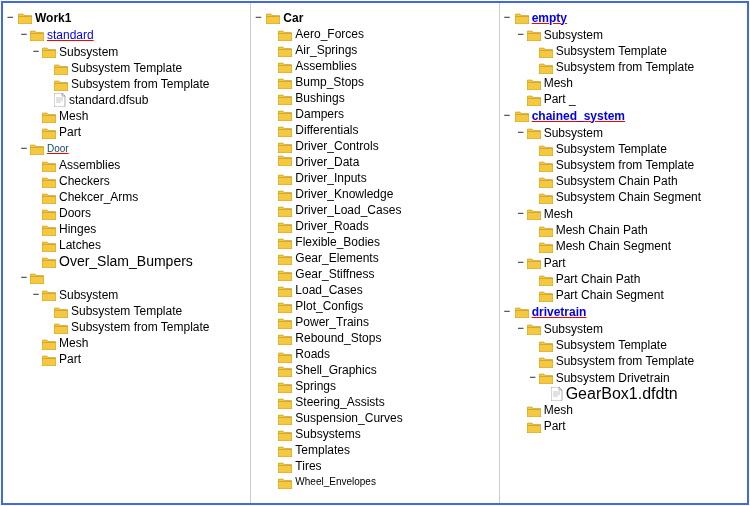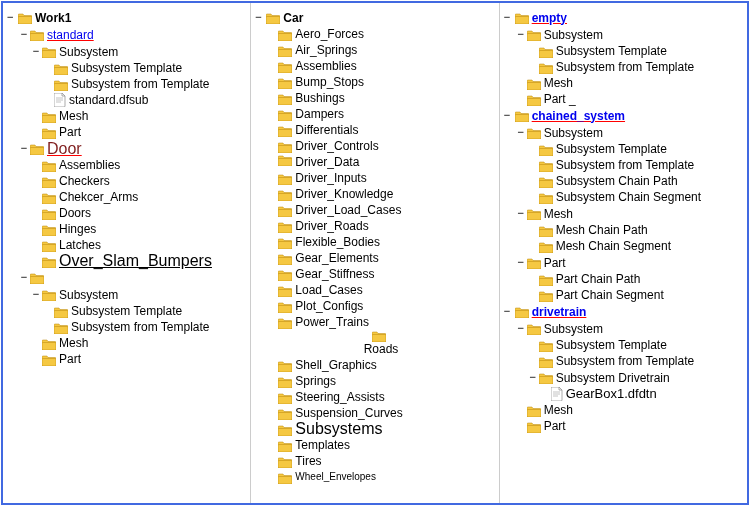--- a/index.html
+++ b/index.html
@@ -125,21 +125,21 @@
               </div>
             </div>
           </div>
           <div>
             <div style="display: flex; align-items: center; padding-left: 0px; line-height: 16px; cursor: default; white-space: nowrap;">
               <span style="display: inline-block; width: 10px; flex-shrink: 0; margin-right: 1px; font-size: 9px; text-align: center;"><span style="font-size:11px;color:#555;font-weight:bold;">−</span></span>
               <span style="display: inline-block; margin-right: 3px; flex-shrink: 0; vertical-align: middle; width: 14px; height: 11px;"><svg viewBox="0 0 14 11" xmlns="http://www.w3.org/2000/svg">
     <path d="M0 2 Q0 1 1 1 L5 1 L6 2.5 L13 2.5 Q14 2.5 14 3.5 L14 10 Q14 11 13 11 L1 11 Q0 11 0 10 Z" fill="#f5c842" stroke="#b8860b" stroke-width="0.5"></path>
     <rect x="0" y="3.5" width="14" height="7.5" rx="1" fill="#f5c842" stroke="#b8860b" stroke-width="0.5"></rect>
   </svg></span>
-              <span style="font-size: 16px; vertical-align: middle; text-decoration: underline red; color: #7f1d1d;">Door</span>
+              <span style="font-size: 10px; vertical-align: middle; text-decoration: underline red; color: #0c4a6e;">Door</span>
             </div>
             <div style="margin-left: 12px;">
               <div>
                 <div style="display: flex; align-items: center; padding-left: 0px; line-height: 16px; cursor: default; white-space: nowrap;">
                   <span style="display: inline-block; width: 10px; flex-shrink: 0; margin-right: 1px; font-size: 9px; text-align: center;"></span>
                   <span style="display: inline-block; margin-right: 3px; flex-shrink: 0; vertical-align: middle; width: 14px; height: 11px;"><svg viewBox="0 0 14 11" xmlns="http://www.w3.org/2000/svg">
     <path d="M0 2 Q0 1 1 1 L5 1 L6 2.5 L13 2.5 Q14 2.5 14 3.5 L14 10 Q14 11 13 11 L1 11 Q0 11 0 10 Z" fill="#f5c842" stroke="#b8860b" stroke-width="0.5"></path>
     <rect x="0" y="3.5" width="14" height="7.5" rx="1" fill="#f5c842" stroke="#b8860b" stroke-width="0.5"></rect>
   </svg></span>
                   <span style="font-size: 12px; vertical-align: middle;">Assemblies</span>
@@ -195,21 +195,21 @@
                   <span style="font-size: 12px; vertical-align: middle;">Latches</span>
                 </div>
               </div>
               <div>
                 <div style="display: flex; align-items: center; padding-left: 0px; line-height: 16px; cursor: default; white-space: nowrap;">
                   <span style="display: inline-block; width: 10px; flex-shrink: 0; margin-right: 1px; font-size: 9px; text-align: center;"></span>
                   <span style="display: inline-block; margin-right: 3px; flex-shrink: 0; vertical-align: middle; width: 14px; height: 11px;"><svg viewBox="0 0 14 11" xmlns="http://www.w3.org/2000/svg">
     <path d="M0 2 Q0 1 1 1 L5 1 L6 2.5 L13 2.5 Q14 2.5 14 3.5 L14 10 Q14 11 13 11 L1 11 Q0 11 0 10 Z" fill="#f5c842" stroke="#b8860b" stroke-width="0.5"></path>
     <rect x="0" y="3.5" width="14" height="7.5" rx="1" fill="#f5c842" stroke="#b8860b" stroke-width="0.5"></rect>
   </svg></span>
-                  <span style="font-size: 16px; vertical-align: middle; text-decoration: underline;">Over_Slam_Bumpers</span>
+                  <span style="font-size: 14px; vertical-align: middle;">Over_Slam_Bumpers</span>
                 </div>
               </div>
             </div>
           </div>
           <div>
             <div style="display: flex; align-items: center; padding-left: 0px; line-height: 16px; cursor: default; white-space: nowrap;">
               <span style="display: inline-block; width: 10px; flex-shrink: 0; margin-right: 1px; font-size: 9px; text-align: center;"><span style="font-size:11px;color:#555;font-weight:bold;">−</span></span>
               <span style="display: inline-block; margin-right: 3px; flex-shrink: 0; vertical-align: middle; width: 14px; height: 11px;"><svg viewBox="0 0 14 11" xmlns="http://www.w3.org/2000/svg">
     <path d="M0 2 Q0 1 1 1 L5 1 L6 2.5 L13 2.5 Q14 2.5 14 3.5 L14 10 Q14 11 13 11 L1 11 Q0 11 0 10 Z" fill="#f5c842" stroke="#b8860b" stroke-width="0.5"></path>
     <rect x="0" y="3.5" width="14" height="7.5" rx="1" fill="#f5c842" stroke="#b8860b" stroke-width="0.5"></rect>
@@ -468,21 +468,31 @@
             <div style="display: flex; align-items: center; padding-left: 0px; line-height: 16px; cursor: default; white-space: nowrap;">
               <span style="display: inline-block; width: 10px; flex-shrink: 0; margin-right: 1px; font-size: 9px; text-align: center;"></span>
               <span style="display: inline-block; margin-right: 3px; flex-shrink: 0; vertical-align: middle; width: 14px; height: 11px;"><svg viewBox="0 0 14 11" xmlns="http://www.w3.org/2000/svg">
     <path d="M0 2 Q0 1 1 1 L5 1 L6 2.5 L13 2.5 Q14 2.5 14 3.5 L14 10 Q14 11 13 11 L1 11 Q0 11 0 10 Z" fill="#f5c842" stroke="#b8860b" stroke-width="0.5"></path>
     <rect x="0" y="3.5" width="14" height="7.5" rx="1" fill="#f5c842" stroke="#b8860b" stroke-width="0.5"></rect>
   </svg></span>
               <span style="font-size: 12px; vertical-align: middle;">Power_Trains</span>
             </div>
           </div>
           <div>
-            <div style="display: flex; align-items: center; padding-left: 0px; line-height: 16px; cursor: default; white-space: nowrap; flex-direction: column;">
+            <div style="display: flex; align-items: center; padding-left: 0px; line-height: 16px; cursor: default; white-space: nowrap;">
+              <span style="display: inline-block; width: 10px; flex-shrink: 0; margin-right: 1px; font-size: 9px; text-align: center;"></span>
+              <span style="display: inline-block; margin-right: 3px; flex-shrink: 0; vertical-align: middle; width: 14px; height: 11px;"><svg viewBox="0 0 14 11" xmlns="http://www.w3.org/2000/svg">
+    <path d="M0 2 Q0 1 1 1 L5 1 L6 2.5 L13 2.5 Q14 2.5 14 3.5 L14 10 Q14 11 13 11 L1 11 Q0 11 0 10 Z" fill="#f5c842" stroke="#b8860b" stroke-width="0.5"></path>
+    <rect x="0" y="3.5" width="14" height="7.5" rx="1" fill="#f5c842" stroke="#b8860b" stroke-width="0.5"></rect>
+  </svg></span>
+              <span style="font-size: 12px; vertical-align: middle;">Rebound_Stops</span>
+            </div>
+          </div>
+          <div>
+            <div style="display: flex; align-items: flex-end; padding-left: 0px; line-height: 16px; cursor: default; white-space: nowrap;">
               <span style="display: inline-block; width: 10px; flex-shrink: 0; margin-right: 1px; font-size: 9px; text-align: center;"></span>
               <span style="display: inline-block; margin-right: 3px; flex-shrink: 0; vertical-align: middle; width: 14px; height: 11px;"><svg viewBox="0 0 14 11" xmlns="http://www.w3.org/2000/svg">
     <path d="M0 2 Q0 1 1 1 L5 1 L6 2.5 L13 2.5 Q14 2.5 14 3.5 L14 10 Q14 11 13 11 L1 11 Q0 11 0 10 Z" fill="#f5c842" stroke="#b8860b" stroke-width="0.5"></path>
     <rect x="0" y="3.5" width="14" height="7.5" rx="1" fill="#f5c842" stroke="#b8860b" stroke-width="0.5"></rect>
   </svg></span>
               <span style="font-size: 12px; vertical-align: middle;">Roads</span>
             </div>
           </div>
           <div>
             <div style="display: flex; align-items: center; padding-left: 0px; line-height: 16px; cursor: default; white-space: nowrap;">
@@ -524,21 +534,21 @@
               <span style="font-size: 12px; vertical-align: middle;">Suspension_Curves</span>
             </div>
           </div>
           <div>
             <div style="display: flex; align-items: center; padding-left: 0px; line-height: 16px; cursor: default; white-space: nowrap;">
               <span style="display: inline-block; width: 10px; flex-shrink: 0; margin-right: 1px; font-size: 9px; text-align: center;"></span>
               <span style="display: inline-block; margin-right: 3px; flex-shrink: 0; vertical-align: middle; width: 14px; height: 11px;"><svg viewBox="0 0 14 11" xmlns="http://www.w3.org/2000/svg">
     <path d="M0 2 Q0 1 1 1 L5 1 L6 2.5 L13 2.5 Q14 2.5 14 3.5 L14 10 Q14 11 13 11 L1 11 Q0 11 0 10 Z" fill="#f5c842" stroke="#b8860b" stroke-width="0.5"></path>
     <rect x="0" y="3.5" width="14" height="7.5" rx="1" fill="#f5c842" stroke="#b8860b" stroke-width="0.5"></rect>
   </svg></span>
-              <span style="font-size: 16px; vertical-align: middle;">Subsystems</span>
+              <span style="font-size: 12px; vertical-align: middle;">Subsystems</span>
             </div>
           </div>
           <div>
             <div style="display: flex; align-items: center; padding-left: 0px; line-height: 16px; cursor: default; white-space: nowrap;">
               <span style="display: inline-block; width: 10px; flex-shrink: 0; margin-right: 1px; font-size: 9px; text-align: center;"></span>
               <span style="display: inline-block; margin-right: 3px; flex-shrink: 0; vertical-align: middle; width: 14px; height: 11px;"><svg viewBox="0 0 14 11" xmlns="http://www.w3.org/2000/svg">
     <path d="M0 2 Q0 1 1 1 L5 1 L6 2.5 L13 2.5 Q14 2.5 14 3.5 L14 10 Q14 11 13 11 L1 11 Q0 11 0 10 Z" fill="#f5c842" stroke="#b8860b" stroke-width="0.5"></path>
     <rect x="0" y="3.5" width="14" height="7.5" rx="1" fill="#f5c842" stroke="#b8860b" stroke-width="0.5"></rect>
   </svg></span>
               <span style="font-size: 12px; vertical-align: middle;">Templates</span>
@@ -813,21 +823,21 @@
                   <div>
                     <div style="display: flex; align-items: center; padding-left: 0px; line-height: 16px; cursor: default; white-space: nowrap;">
                       <span style="display: inline-block; width: 10px; flex-shrink: 0; margin-right: 1px; font-size: 9px; text-align: center;"></span>
                       <span style="display: inline-block; margin-right: 3px; flex-shrink: 0; vertical-align: middle; width: 12px; height: 14px;"><svg viewBox="0 0 12 14" xmlns="http://www.w3.org/2000/svg">
     <path d="M1 0 L8 0 L11 3 L11 13 Q11 14 10 14 L1 14 Q0 14 0 13 L0 1 Q0 0 1 0 Z" fill="#fff" stroke="#888" stroke-width="0.7"></path>
     <path d="M8 0 L8 3 L11 3" fill="none" stroke="#888" stroke-width="0.7"></path>
     <line x1="2" y1="5" x2="9" y2="5" stroke="#aaa" stroke-width="0.7"></line>
     <line x1="2" y1="7" x2="9" y2="7" stroke="#aaa" stroke-width="0.7"></line>
     <line x1="2" y1="9" x2="7" y2="9" stroke="#aaa" stroke-width="0.7"></line>
   </svg></span>
-                      <span style="font-size: 13px; vertical-align: middle;">GearBox1.dfdtn</span>
+                      <span style="font-size: 16px; vertical-align: middle;">GearBox1.dfdtn</span>
                     </div>
                   </div>
                 </div>
               </div>
             </div>
           </div>
           <div>
             <div style="display: flex; align-items: center; padding-left: 0px; line-height: 16px; cursor: default; white-space: nowrap;">
               <span style="display: inline-block; width: 10px; flex-shrink: 0; margin-right: 1px; font-size: 9px; text-align: center;"></span>
               <span style="display: inline-block; margin-right: 3px; flex-shrink: 0; vertical-align: middle; width: 14px; height: 11px;"><svg viewBox="0 0 14 11" xmlns="http://www.w3.org/2000/svg">

